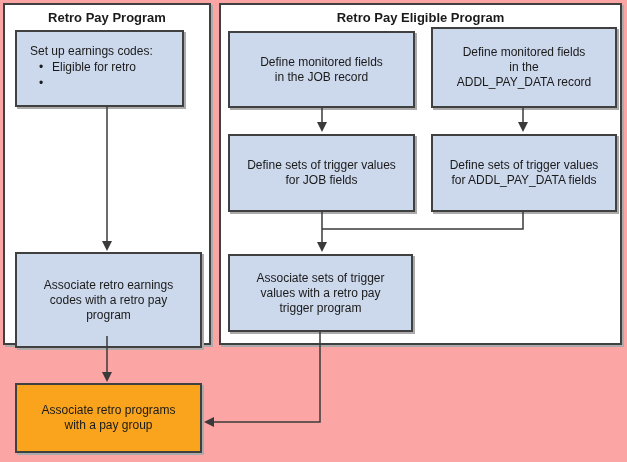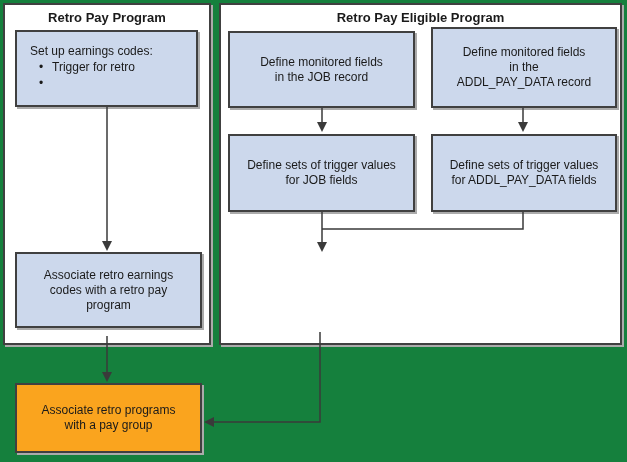--- a/index.html
+++ b/index.html
@@ -1,20 +1,20 @@
 <!DOCTYPE html>
 <html style="--box-fill: #ccd8ec; --orange-fill: #faa41e; --border: #404040; --line: #3a3a3a; --shadow: #ababab;"><head>
 <meta charset="utf-8">
 <style>
   html, body { margin: 0; padding: 0; background: #ffffff; }
   .canvas {
     position: relative;
     width: 627px;
     height: 462px;
-    background: #15803d;
+    background: #fca5a5;
     font-family: "Liberation Sans", sans-serif;
     color: #1a1a1a;
     overflow: hidden;
   }
   .panel {
     position: absolute;
     background: #ffffff;
     border: 2px solid var(--border, #404040);
     box-shadow: 2px 2px 0 var(--shadow, #ababab);
     box-sizing: border-box;
@@ -66,32 +66,32 @@
 <div class="canvas">
 
   <div class="panel" style="left:3px; top:3px; width:208px; height:342px;">
     <div class="panel-title">Retro Pay Program</div>
   </div>
 
   <div class="panel" style="left:219px; top:3px; width:403px; height:342px;">
     <div class="panel-title">Retro Pay Eligible Program</div>
   </div>
 
-  <div class="node list" style="left:15px; top:30px; width:183px; height:77px;">
+  <div class="node list" style="left:15px; top:30px; width:169px; height:77px;">
     <div>Set up earnings codes:</div>
     <div class="bullet-row">
       <span class="bullet-glyph">•</span>
-      <span>Trigger for retro</span>
+      <span>Eligible for retro</span>
     </div>
     <div class="bullet-row">
       <span class="bullet-glyph">•</span>
     </div>
   </div>
 
-  <div class="node" style="left:15px; top:252px; width:187px; height:76px;">
+  <div class="node" style="left:15px; top:252px; width:187px; height:96px;">
       <span>Associate retro earnings<br>codes with a retro pay<br>program</span>
     </div>
 
   <div class="node orange" style="left:15px; top:383px; width:187px; height:70px;">
       <span>Associate retro programs<br>with a pay group</span>
     </div>
 
   <div class="node" style="left:228px; top:31px; width:187px; height:77px;">
       <span>Define monitored fields<br>in the JOB record</span>
     </div>
@@ -101,20 +101,23 @@
     </div>
 
   <div class="node" style="left:228px; top:134px; width:187px; height:78px;">
       <span>Define sets of trigger values<br>for JOB fields</span>
     </div>
 
   <div class="node" style="left:431px; top:134px; width:186px; height:78px;">
       <span>Define sets of trigger values<br>for ADDL_PAY_DATA fields</span>
     </div>
 
+  <div class="node" style="left:228px; top:254px; width:185px; height:78px;">
+      <span>Associate sets of trigger<br>values with a retro pay<br>trigger program</span>
+    </div>
 
   <svg id="arrows" width="627" height="462" viewBox="0 0 627 462">
 
     <path d="M107,107 L107,241"></path>
     <polygon points="102,241 112,241 107,251"></polygon>
 
     <path d="M107,336 L107,372"></path>
     <polygon points="102,372 112,372 107,382"></polygon>
 
     <path d="M322,108 L322,122"></path>

